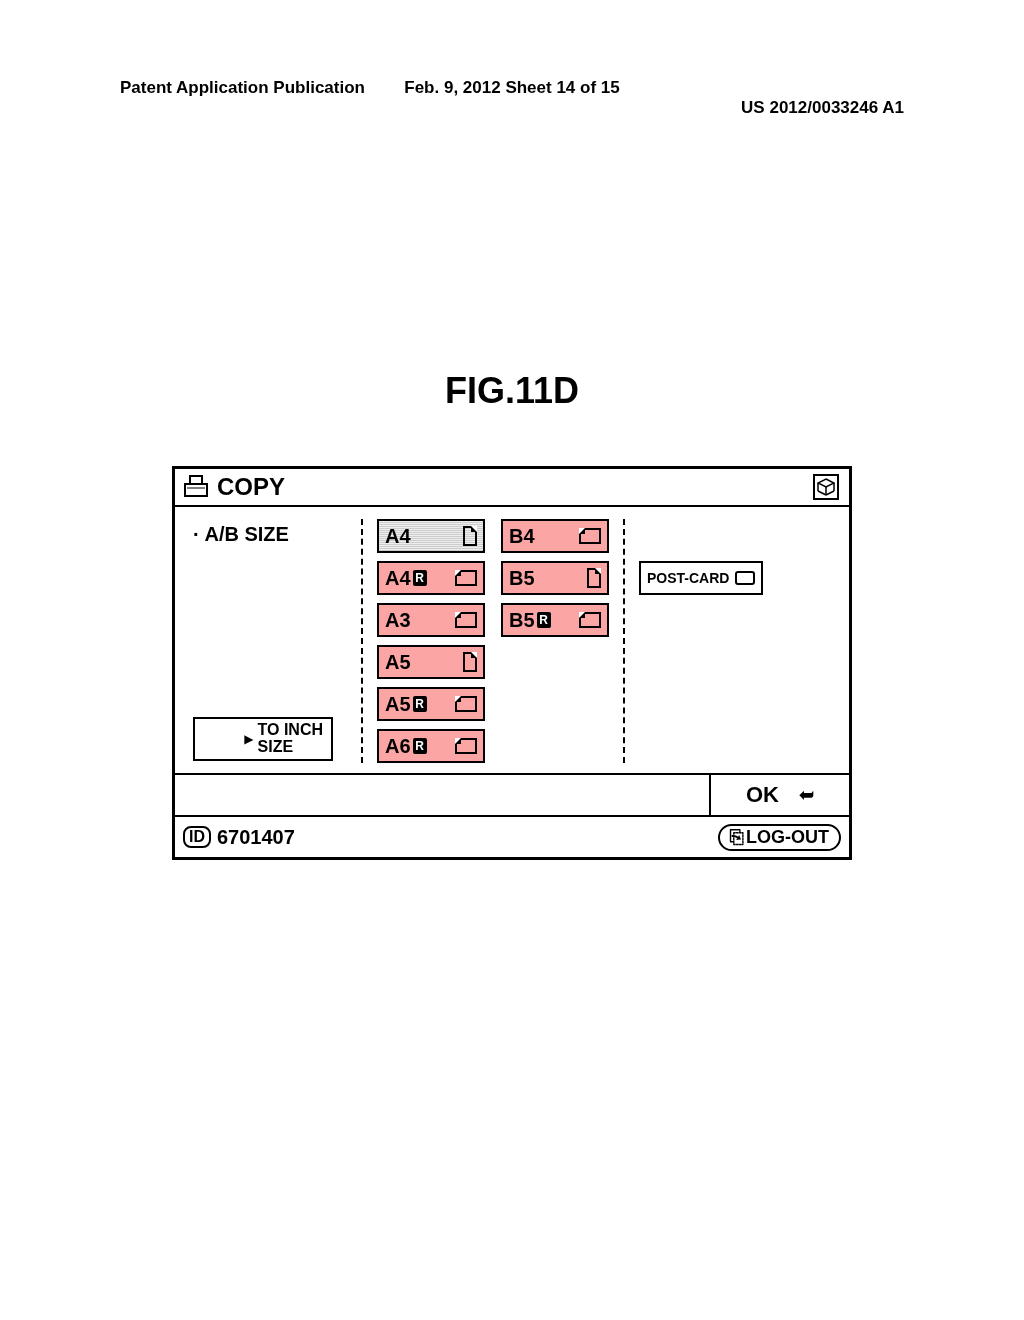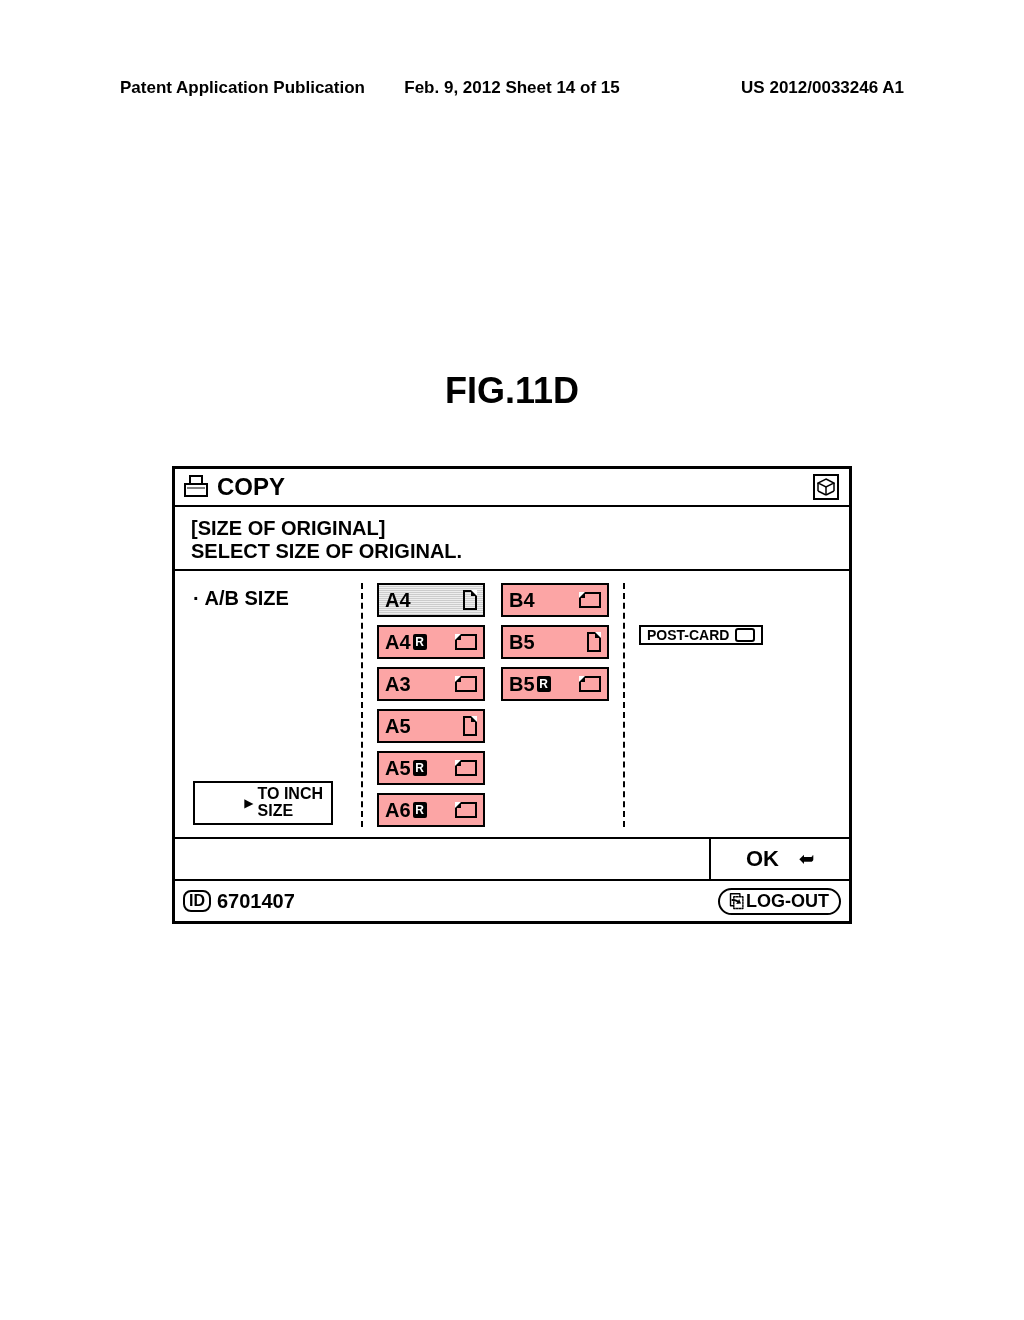--- a/index.html
+++ b/index.html
@@ -14,21 +14,21 @@
     position: absolute;
     top: 78px;
     left: 120px;
     right: 120px;
     display: flex;
     font-size: 17px;
     font-weight: bold;
   }
   .header-left { flex: 1; }
   .header-mid { text-align: center; flex: 1; }
-  .header-right { text-align: right; flex: 1; }
+  .header-right { text-align: right; flex: 1; margin-top: 20px; }
   .figure-label {
     position: absolute;
     top: 370px;
     width: 100%;
     text-align: center;
     font-size: 36px;
     font-weight: bold;
   }
   .panel {
     position: absolute;
@@ -175,21 +175,21 @@
   }
   .right-col {
     flex: 1;
     display: flex;
     align-items: flex-start;
     padding: 42px 8px 0 14px;
   }
   .postcard-btn {
     border: 2px solid #000;
     width: 124px;
-    height: 20px;
+    height: 34px;
     display: flex;
     align-items: center;
     padding: 0 6px;
     font-size: 14px;
     font-weight: bold;
   }
   .postcard-icon {
     margin-left: auto;
     width: 20px;
     height: 14px;
@@ -279,24 +279,20 @@
           <polygon points="9,1 17,5 9,9 1,5" fill="none" stroke="#000" stroke-width="1.5"></polygon>
           <line x1="1" y1="5" x2="1" y2="13" stroke="#000" stroke-width="1.5"></line>
           <line x1="17" y1="5" x2="17" y2="13" stroke="#000" stroke-width="1.5"></line>
           <line x1="9" y1="9" x2="9" y2="17" stroke="#000" stroke-width="1.5"></line>
           <line x1="1" y1="13" x2="9" y2="17" stroke="#000" stroke-width="1.5"></line>
           <line x1="17" y1="13" x2="9" y2="17" stroke="#000" stroke-width="1.5"></line>
         </svg>
     </span>
   </div>
 
-  <div class="instruction">
-    <div class="instruction-line1">[SIZE OF ORIGINAL]</div>
-    <div class="instruction-line2">SELECT SIZE OF ORIGINAL.</div>
-  </div>
 
   <div class="main-area">
 
     <div class="left-col">
       <div class="category-label">· A/B SIZE</div>
       <div class="to-inch-btn">
         <span class="to-inch-arrow">▶</span>
         <div class="to-inch-text">
           <div>TO INCH</div>
           <div>SIZE</div>

